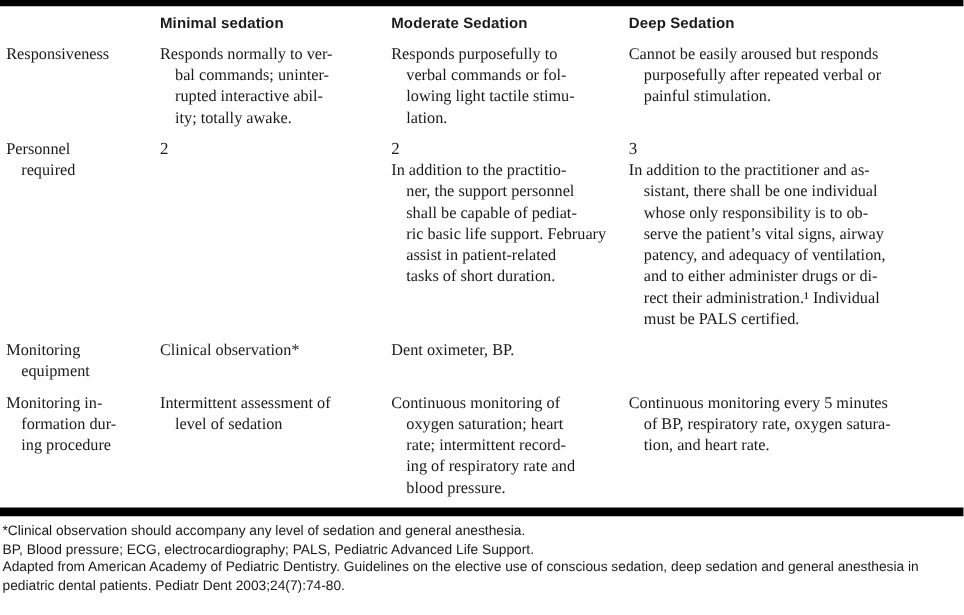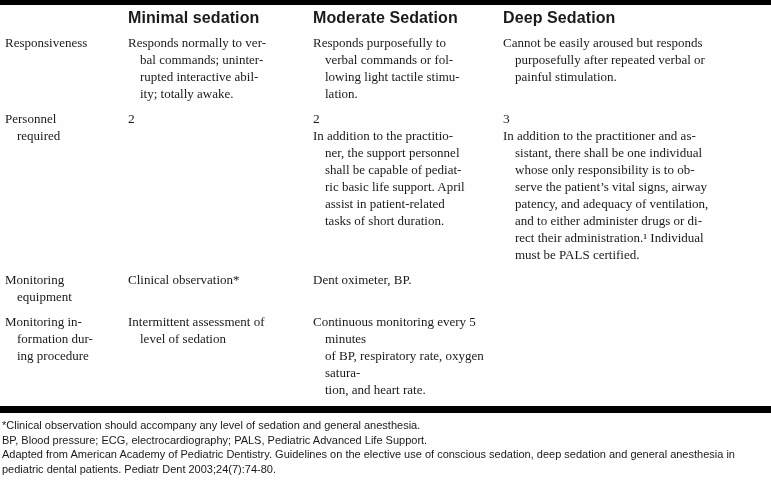--- a/index.html
+++ b/index.html
@@ -19,21 +19,21 @@
   .thead, .trow {
     display: grid;
     grid-template-columns: 123px 185px 190px 1fr;
     padding-left: 5px;
     box-sizing: border-box;
   }
   .thead { padding-top: 6px; padding-bottom: 9px; }
   .thead .h {
     font-family: "Liberation Sans", sans-serif;
     font-weight: bold;
-    font-size: 16px;
+    font-size: 12px;
     line-height: 14px;
     letter-spacing: 0.1px;
   }
   .trow { margin-bottom: 8px; }
 
   .cell, .rowlabel {
     font-size: 13px;
     line-height: 17px;
     white-space: pre-line;
     padding-left: 12px;
@@ -87,21 +87,21 @@
 required</div>
     <div>
       <div class="count">2</div>
       <div class="cell"></div>
     </div>
     <div>
       <div class="count">2</div>
       <div class="cell">In addition to the practitio-
 ner, the support personnel
 shall be capable of pediat-
-ric basic life support. April
+ric basic life support. February
 assist in patient-related
 tasks of short duration.</div>
     </div>
     <div>
       <div class="count">3</div>
       <div class="cell">In addition to the practitioner and as-
 sistant, there shall be one individual
 whose only responsibility is to ob-
 serve the patient’s vital signs, airway
 patency, and adequacy of ventilation,
@@ -117,20 +117,25 @@
     <div class="cell">Clinical observation*</div>
     <div class="cell">Dent oximeter, BP.</div>
   </div>
 
   <div class="trow">
     <div class="rowlabel">Monitoring in-
 formation dur-
 ing procedure</div>
     <div class="cell">Intermittent assessment of
 level of sedation</div>
+    <div class="cell">Continuous monitoring of
+oxygen saturation; heart
+rate; intermittent record-
+ing of respiratory rate and
+blood pressure.</div>
     <div class="cell">Continuous monitoring every 5 minutes
 of BP, respiratory rate, oxygen satura-
 tion, and heart rate.</div>
   </div>
 
   <div class="rule mid"></div>
 
   <div class="footnotes">
     <p>*Clinical observation should accompany any level of sedation and general anesthesia.</p>
     <p>BP, Blood pressure; ECG, electrocardiography; PALS, Pediatric Advanced Life Support.</p>

